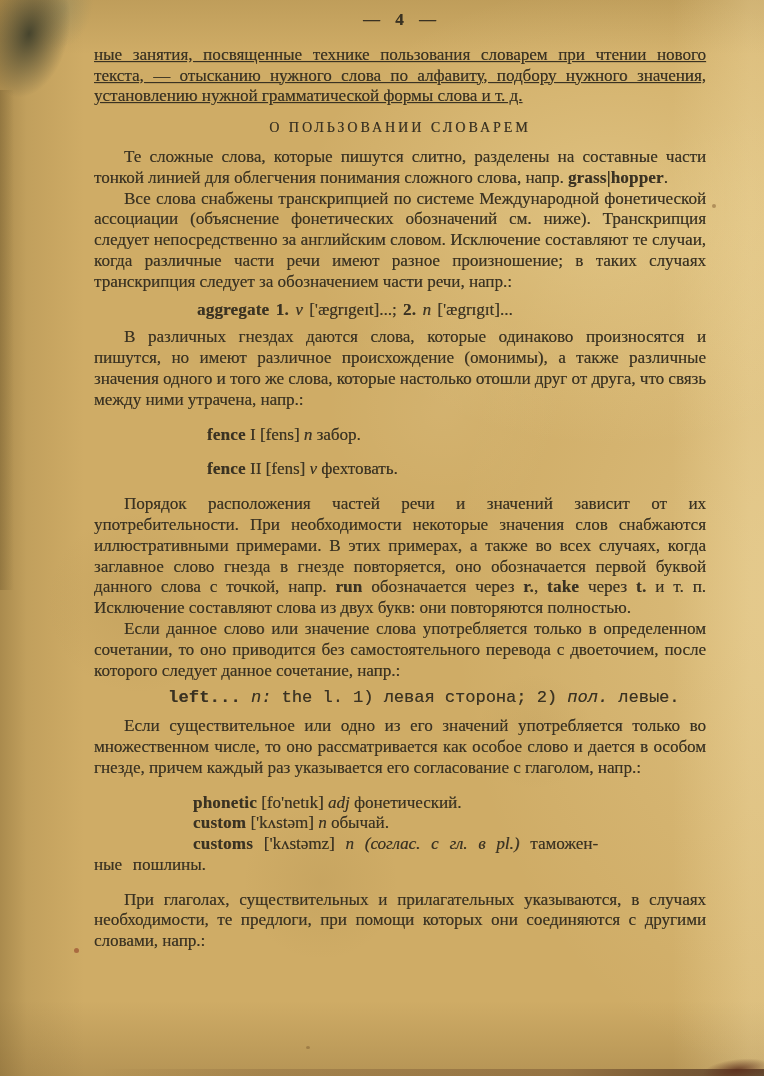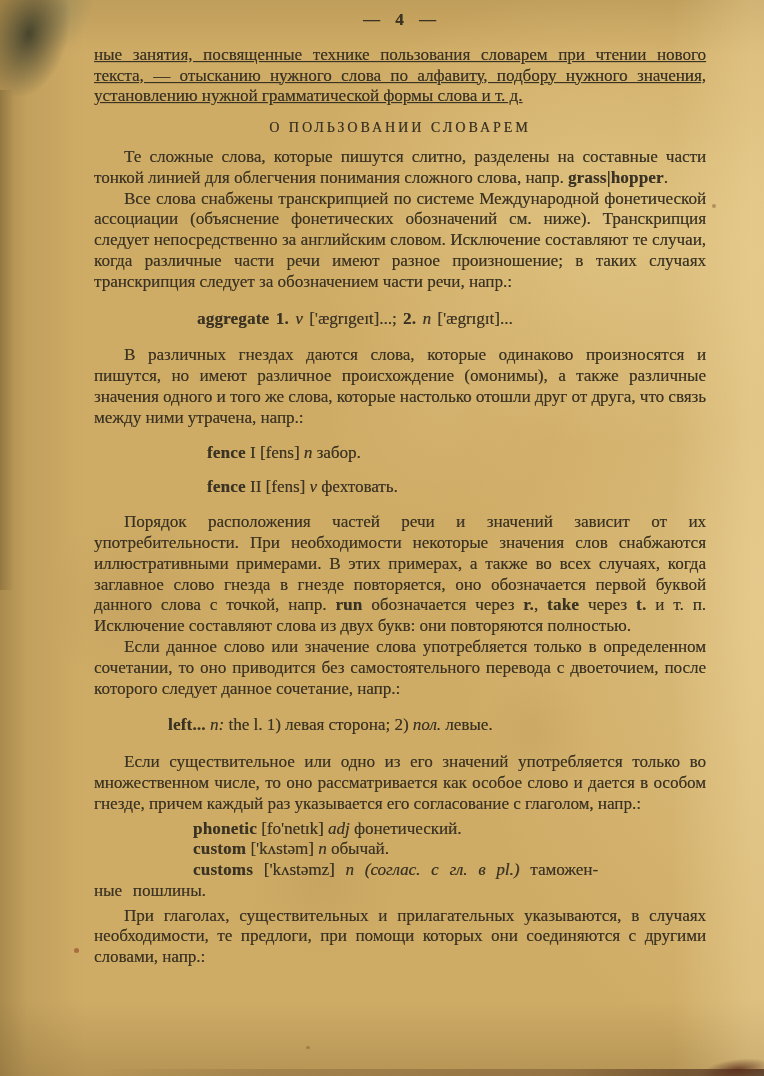--- a/index.html
+++ b/index.html
@@ -76,29 +76,29 @@
     margin: 11px 0 8px 0;
   }
   .para {
     margin: 0;
     text-align: justify;
     text-indent: 30px;
   }
   .para.noindent { text-indent: 0; text-decoration: underline; }
   .lat { font-weight: 700; letter-spacing: 0.2px; }
   .it  { font-style: italic; }
-  .ex  { margin: 16px 0; text-align: left; }
+  .ex  { margin: 7px 0; text-align: left; }
   .ex-agg      { text-indent: 103px; word-spacing: 2px; }
   .ex-fence    { text-indent: 99px; }
-  .ex-left     { text-indent: 74px; }
+  .ex-left     { text-indent: 74px; font-family: Liberation Mono, monospace; }
   .ex-phon     { text-indent: 99px; }
   .ex-phon.wide{ word-spacing: 6.5px; }
   .fence-group { margin: 5px 0; }
   .fence-group .ex-fence { margin: 14px; }
-  .phon-group  { margin: 4px 0; }
+  .phon-group  { margin: 14px 0; }
   .phon-group .ex-phon { margin: 0; }
 </style>
 </head>
 <body>
 
 <div class="page">
   <div class="grain"></div>
   <div class="corner-dark"></div>
   <div class="edge-left-streak"></div>
   <div class="bottom-shadow"></div>

